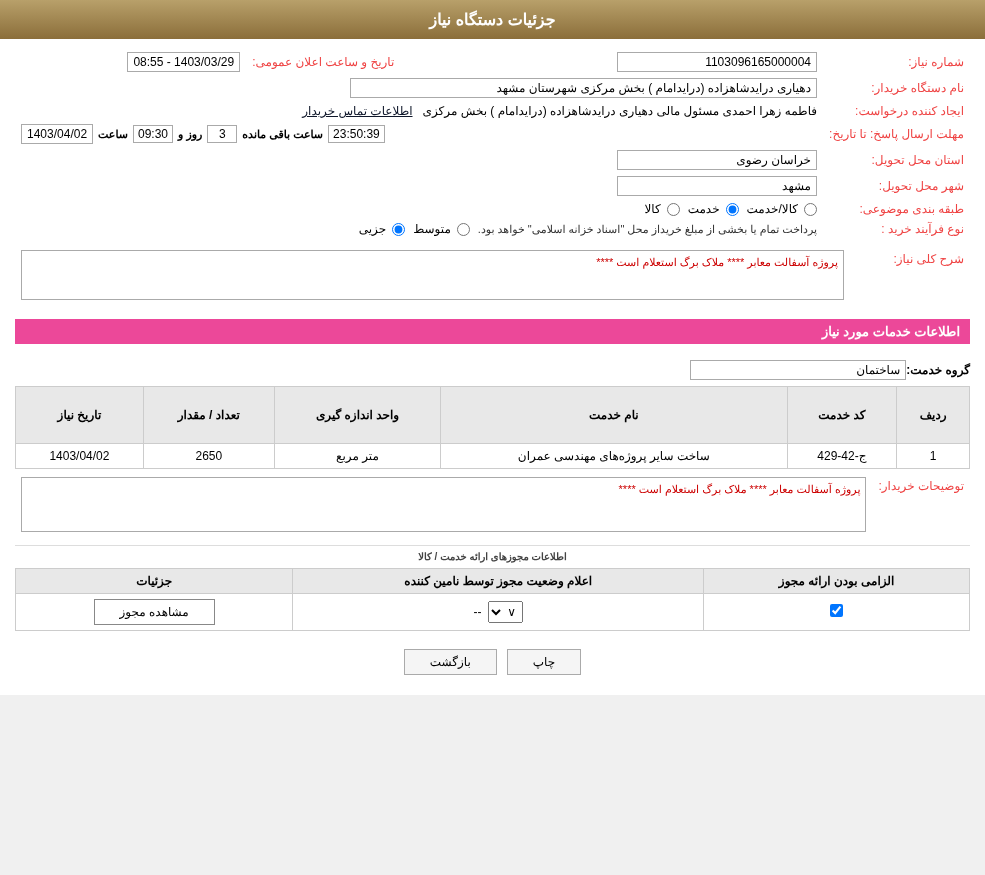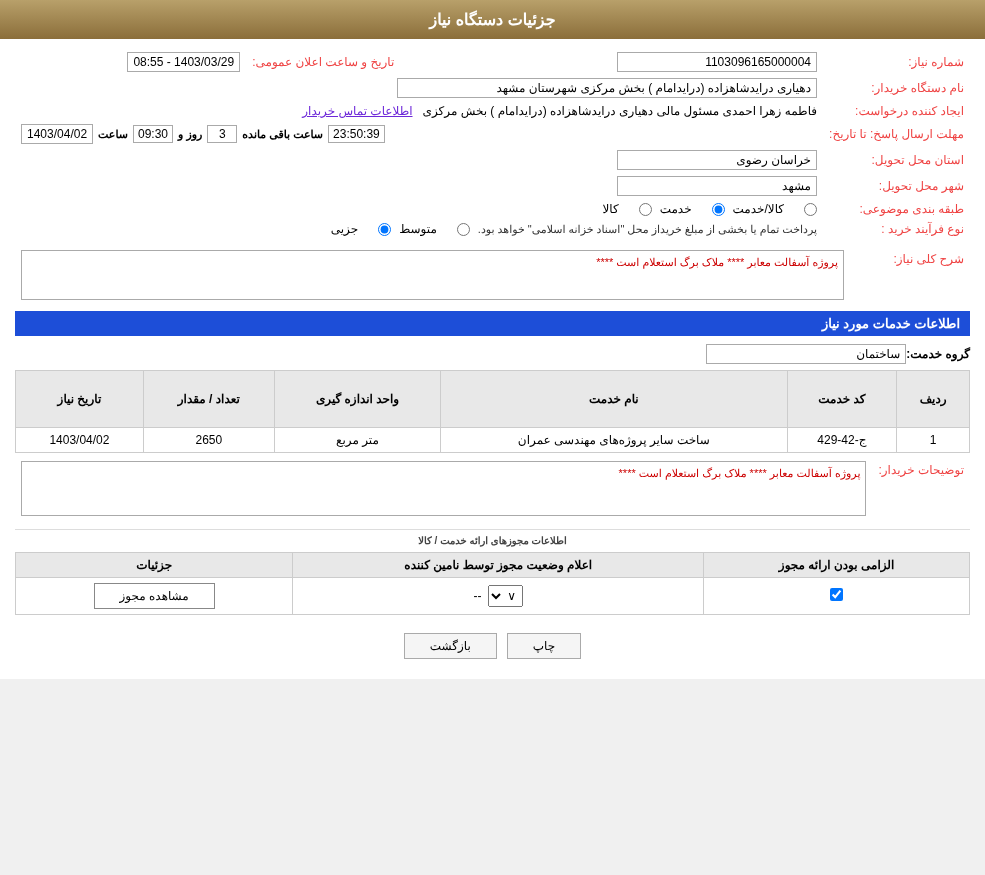--- a/index.html
+++ b/index.html
@@ -48,47 +48,47 @@
     .input-box {
       border: 1px solid #aaa;
       background: #fff;
       padding: 2px 5px;
       display: inline-block;
     }
     .input-medium {
       width: 200px;
     }
     .link-text {
-      color: #6d28d9;
+      color: #0f172a;
       text-decoration: underline;
       cursor: pointer;
     }
     .datetime-box {
       border: 1px solid #aaa;
       padding: 2px 5px;
       display: inline-block;
       background: #fff;
     }
     .radio-group {
       display: flex;
       gap: 8px;
       align-items: center;
     }
     .radio-label {
       display: flex;
       align-items: center;
-      gap: 20px;
+      gap: 6px;
     }
     .section-subtitle {
-      background: #1d4ed8;
+      background: #ec4899;
       color: #fff;
       padding: 5px 10px;
       font-weight: bold;
       font-size: 13px;
-      margin: 8px 0;
+      margin: 16px 0;
     }
     .description-box {
       border: 1px solid #aaa;
       min-height: 50px;
       padding: 5px;
       background: #fff;
       width: 100%;
       text-align: right;
       direction: rtl;
       color: #c00;
@@ -116,21 +116,21 @@
       align-items: center;
       margin-bottom: 6px;
     }
     .service-group-label {
       font-weight: bold;
       white-space: nowrap;
     }
     .service-group-input {
       border: 1px solid #aaa;
       padding: 2px 5px;
-      width: 200px;
+      width: 216px;
       text-align: right;
     }
     .buyer-notes-area {
       border: 1px solid #aaa;
       min-height: 55px;
       padding: 5px;
       background: #fff;
       text-align: right;
       direction: rtl;
       color: #c00;
@@ -228,21 +228,21 @@
         </td>
         <td style="width:30px"></td>
         <td class="label-cell">تاریخ و ساعت اعلان عمومی:</td>
         <td class="value-cell">
           <span class="datetime-box">1403/03/29 - 08:55</span>
         </td>
       </tr>
       <tr>
         <td class="label-cell">نام دستگاه خریدار:</td>
         <td class="value-cell" colspan="4">
-          <span class="input-box" style="width:420px">دهیاری درایدشاهزاده (درایدامام ) بخش مرکزی شهرستان مشهد</span>
+          <span class="input-box" style="width:467px">دهیاری درایدشاهزاده (درایدامام ) بخش مرکزی شهرستان مشهد</span>
         </td>
       </tr>
       <tr>
         <td class="label-cell">ایجاد کننده درخواست:</td>
         <td class="value-cell" colspan="4">
           <span>فاطمه زهرا احمدی مسئول مالی دهیاری درایدشاهزاده (درایدامام ) بخش مرکزی</span>
           &nbsp;
           <span class="link-text">اطلاعات تماس خریدار</span>
         </td>
       </tr>

